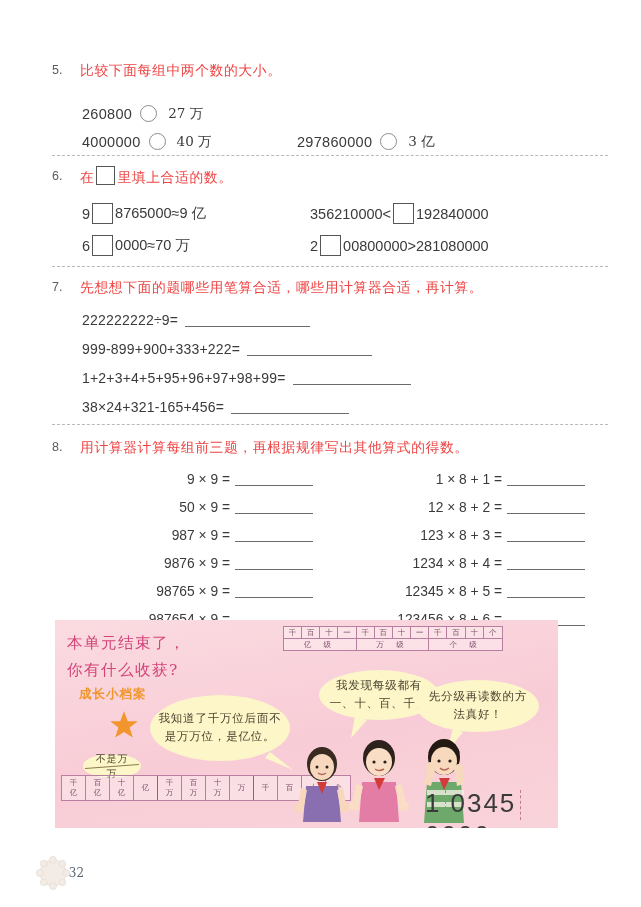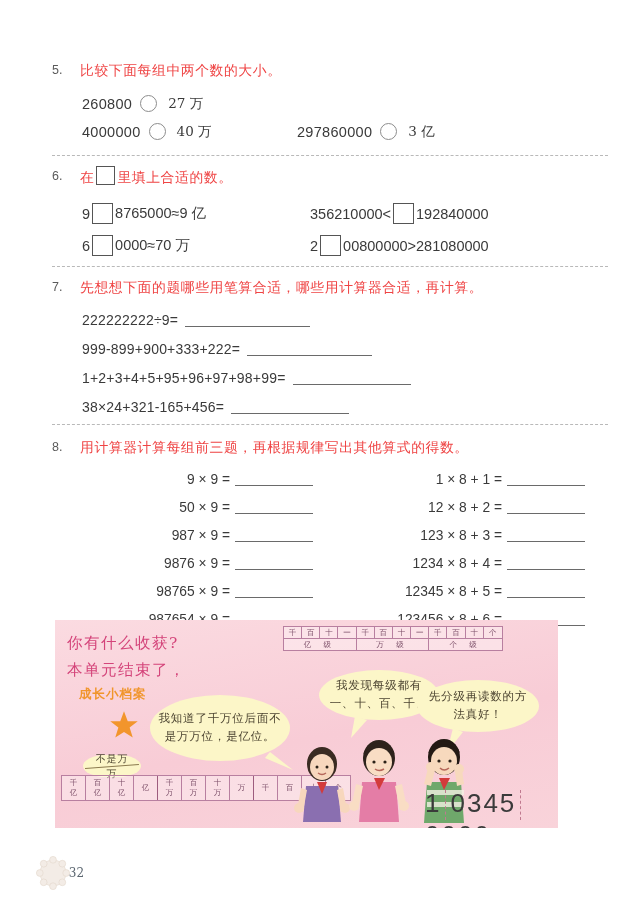--- a/index.html
+++ b/index.html
@@ -16,21 +16,21 @@
   
   .exercise{position:absolute;left:52px;width:556px;}
   .ex-head{display:flex;align-items:flex-start;font-size:13.5px;line-height:1.5;}
   .ex-num{width:28px;flex:0 0 28px;color:#5b5b5b;font-size:12.5px;padding-top:1px;}
   .ex-title{font-size:13.8px;color:#ef4444;letter-spacing:.6px;
             font-family:"DejaVu Serif","Liberation Serif",serif;}
   .divider{position:absolute;left:52px;width:556px;height:0;
            border-top:1px dashed #b9b9b9;}
 
   
-  .q5rows{margin-top:9px;margin-left:30px;}
+  .q5rows{margin-top:19px;margin-left:30px;}
   .q5row{display:flex;align-items:center;height:28px;font-size:14.5px;}
   .q5cell{display:flex;align-items:center;}
   .q5cell.c1{width:215px;}
   .q5num{font-family:"Liberation Sans",sans-serif;letter-spacing:.3px;}
   .circle{display:inline-block;width:15px;height:15px;border:1px solid #8d8d8d;
           border-radius:50%;margin:0 8px;background:#fff;}
   .cn{font-family:"DejaVu Serif","Liberation Serif",serif;font-size:13.5px;margin-left:3px;}
 
   
   .q6rows{margin-top:10px;margin-left:30px;}
@@ -275,22 +275,22 @@
           <span class="q8expr" style="width:150px;">123456 × 8 + 6 =</span>
           <span class="q8line"></span>
         </div>
       </div>
     </div>
   </div>
 
   <div class="panel">
 
     <div class="panel-title">
+      <div>本单元结束了，</div>
       <div>你有什么收获?</div>
-      <div>本单元结束了，</div>
     </div>
 
     <div class="archive">成长小档案</div>
 
     <div class="star">
       <svg width="30" height="30" viewBox="0 0 24 24">
         <polygon points="12,1 15,9 23,9 16.5,14 19,22 12,17.5 5,22 7.5,14 1,9 9,9" fill="#f2952c"></polygon>
       </svg>
     </div>
 

